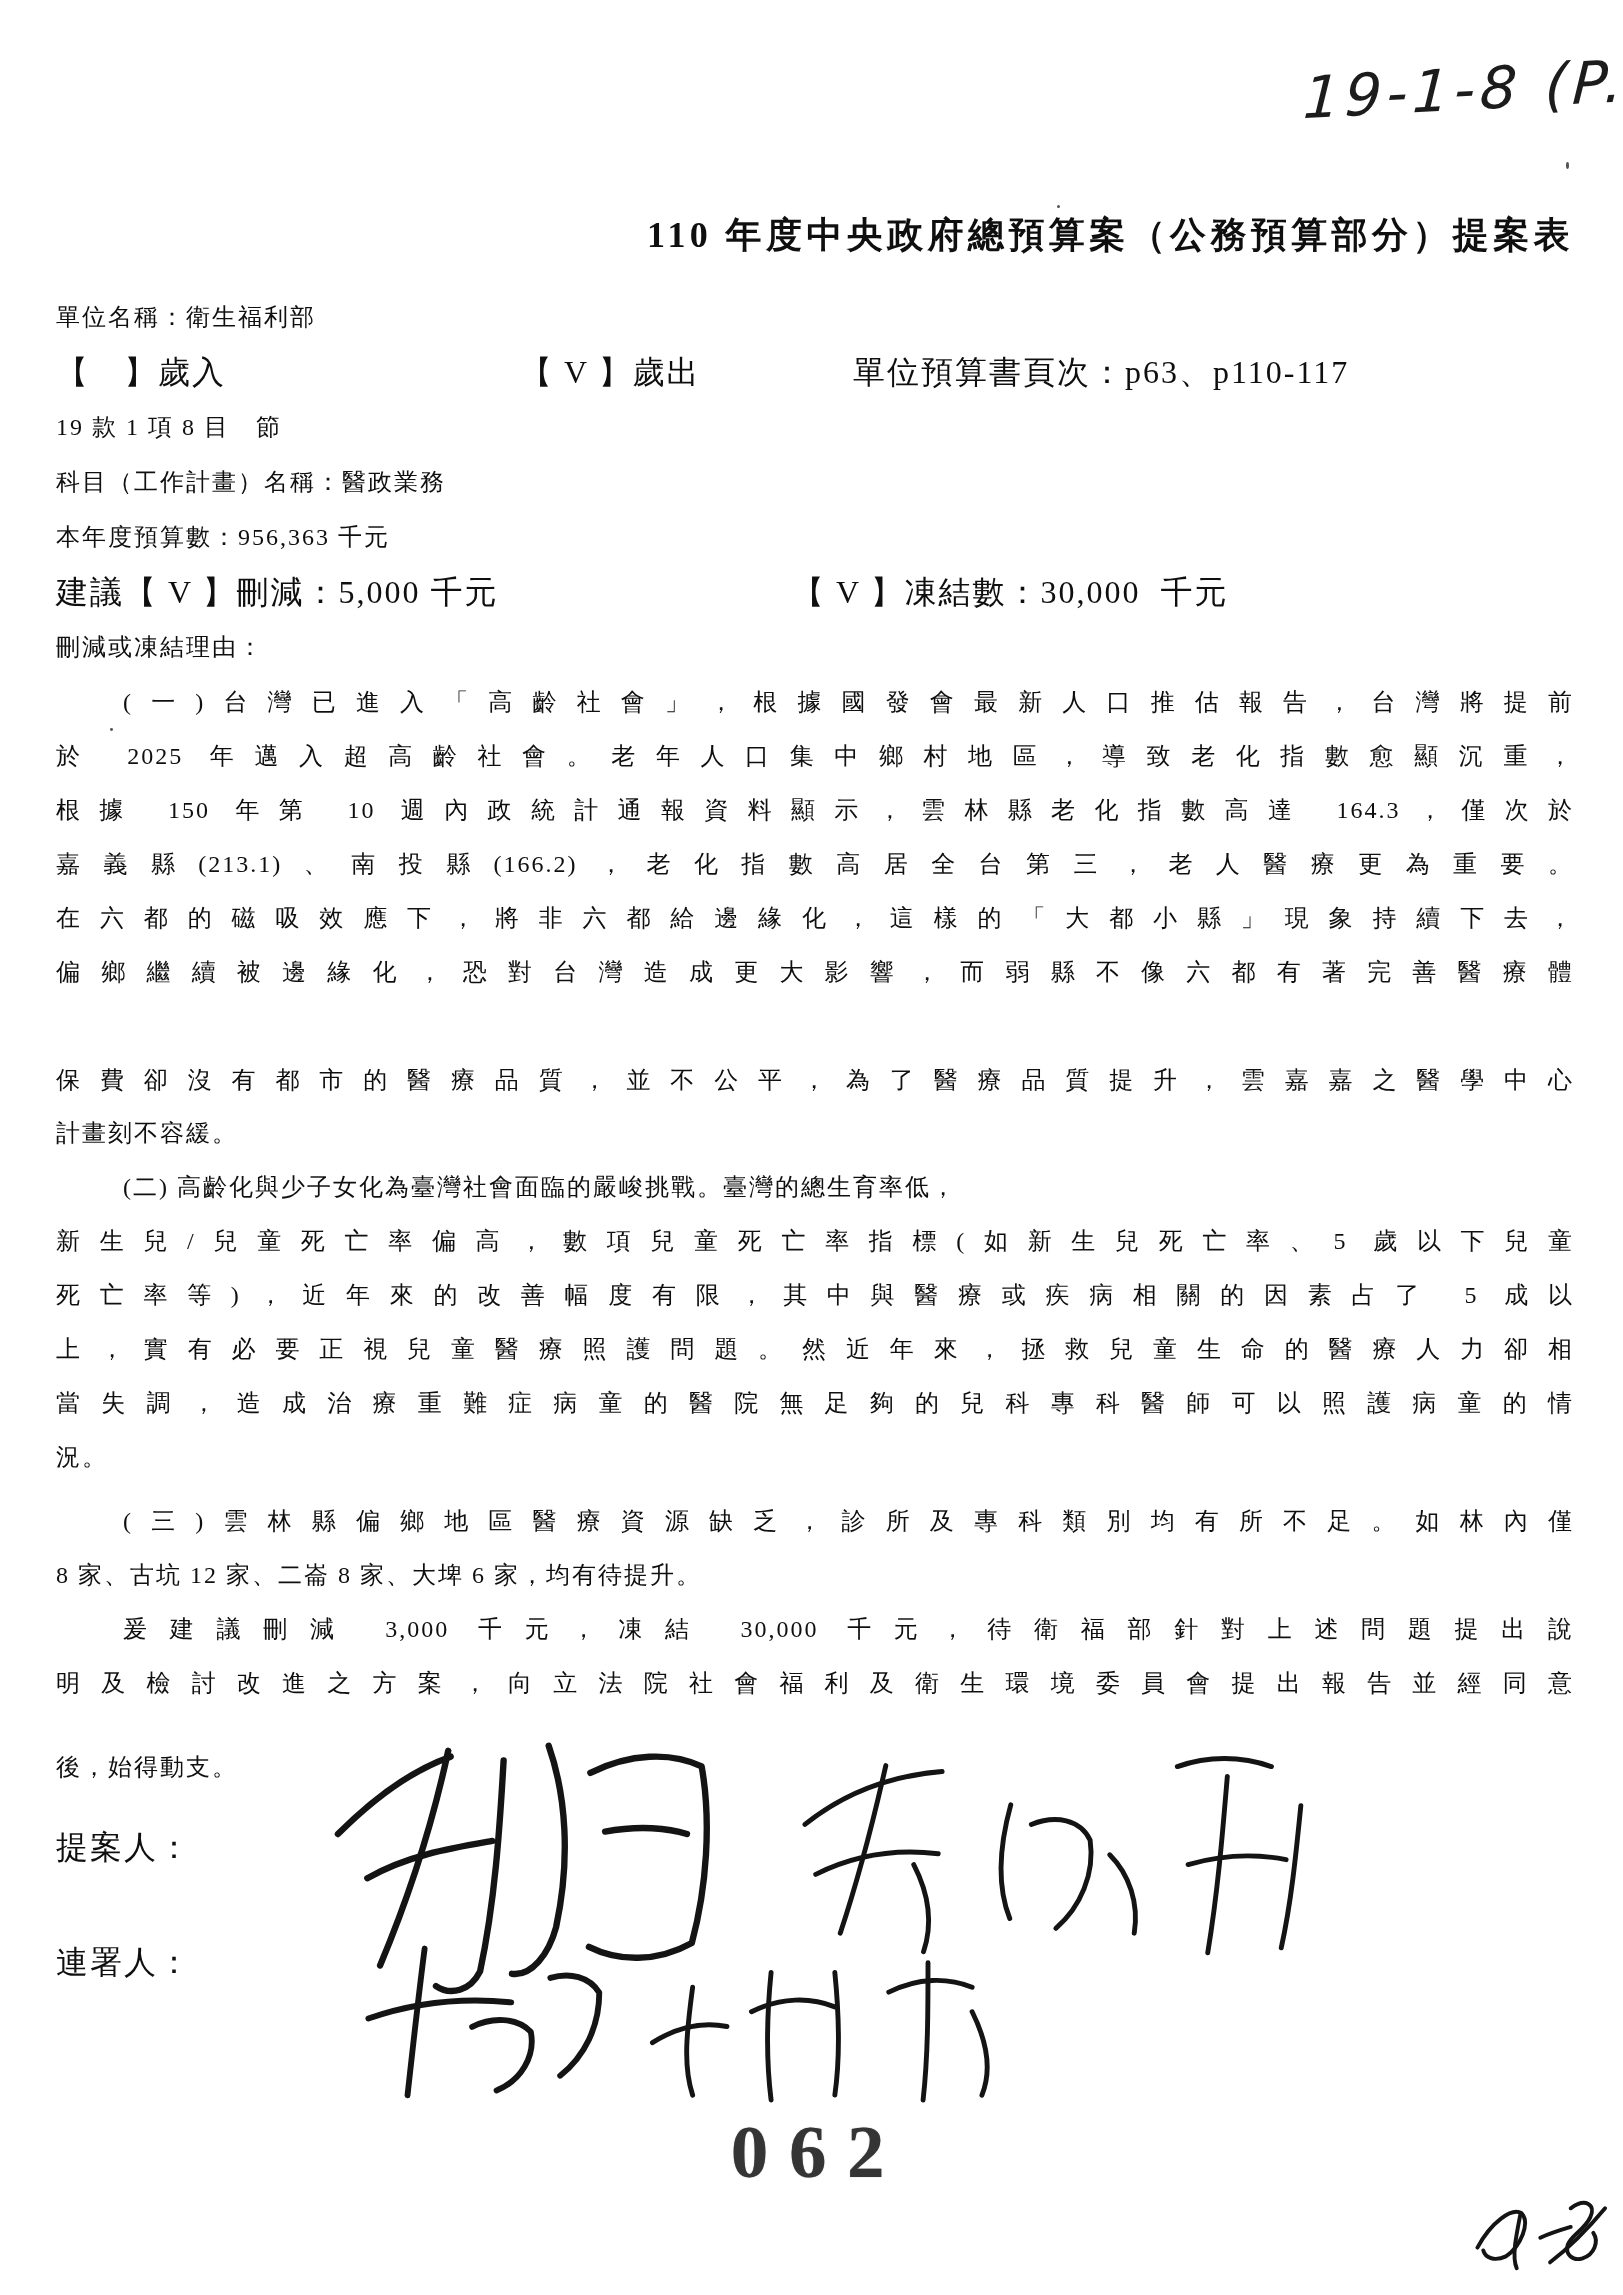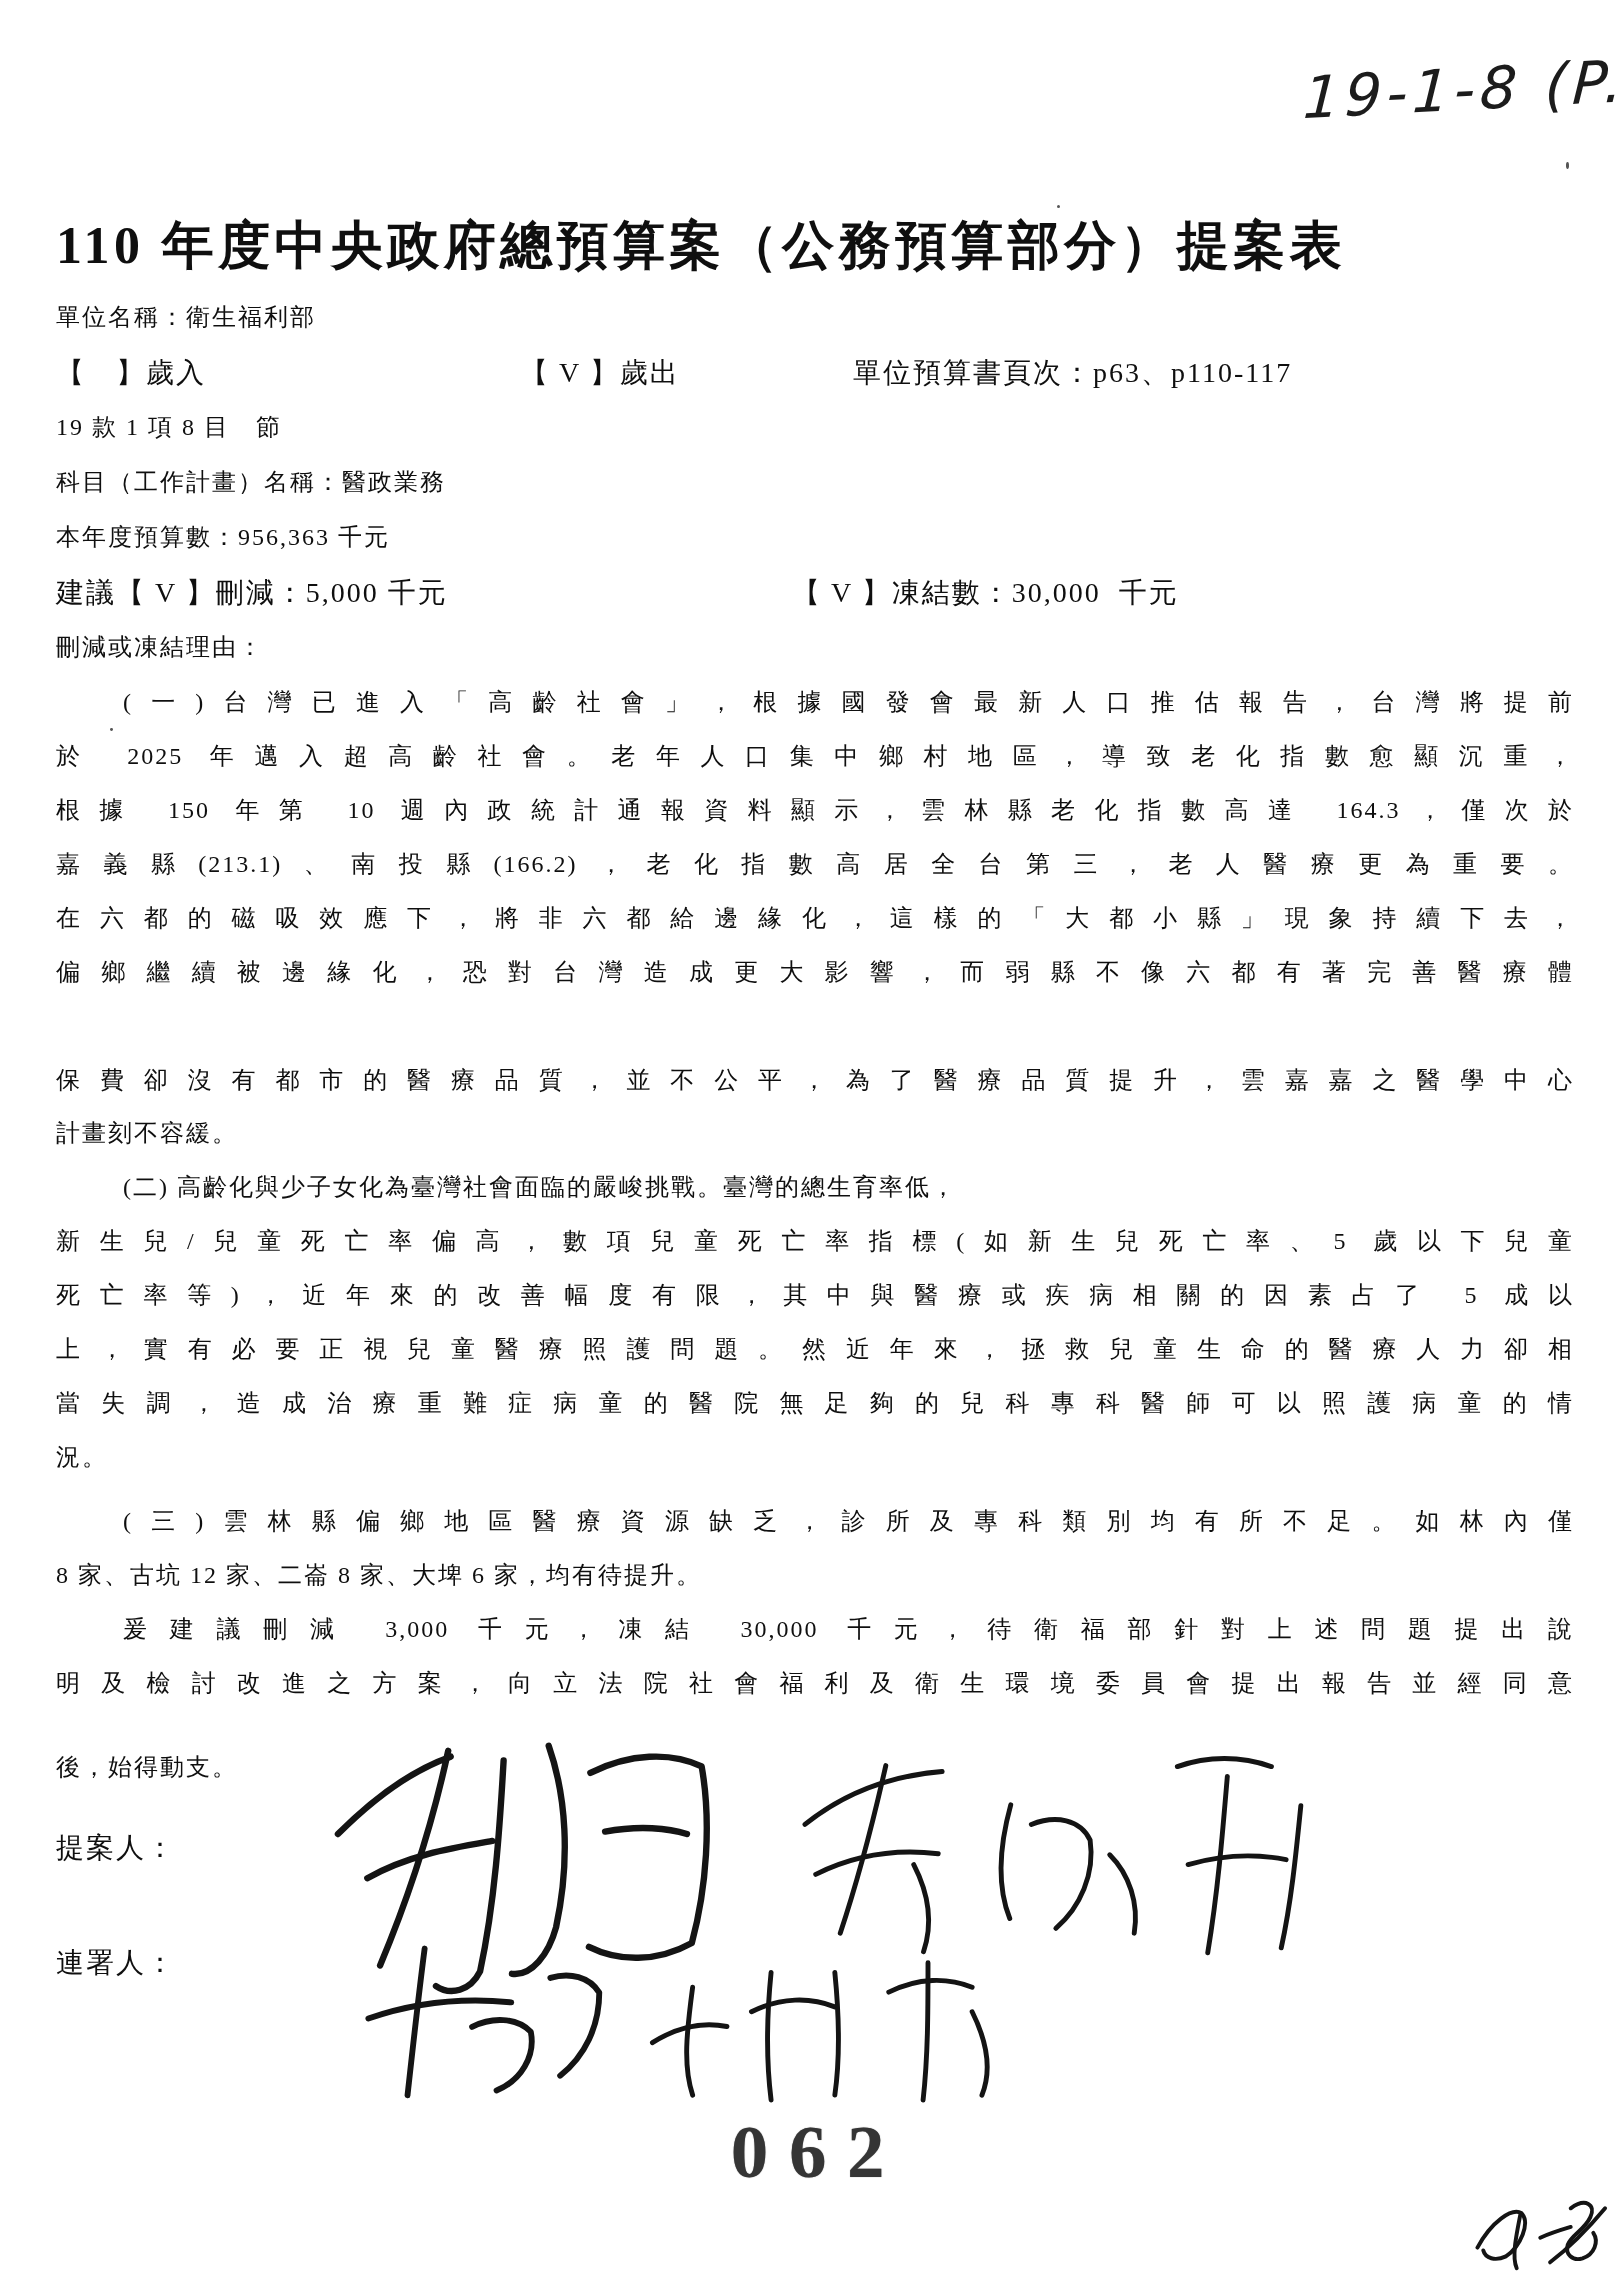--- a/index.html
+++ b/index.html
@@ -12,25 +12,25 @@
     overflow:hidden;
   }
   .line{
     position:absolute;left:56px;width:1518px;
     font-size:24px;letter-spacing:2px;line-height:49px;
     white-space:pre;
   }
   .just{white-space:normal;text-align:justify;text-align-last:justify;}
   .indent{text-indent:67px;}
   .pos{
-    position:absolute;font-size:28px;letter-spacing:2px;line-height:49px;white-space:pre;text-align:center;
+    position:absolute;font-size:32px;letter-spacing:2px;line-height:49px;white-space:pre;text-align:center;
   }
   .title{
     position:absolute;left:56px;width:1518px;top:211px;
-    text-align:left;font-size:52px;font-weight:bold;letter-spacing:4.4px;
+    text-align:right;font-size:36px;font-weight:bold;letter-spacing:4.4px;
   }
   .hand-note{
     position:absolute;left:1305px;top:64px;
     font-family:"DejaVu Sans",sans-serif;font-style:italic;
     font-size:58px;letter-spacing:4.9px;color:#1c1c1c;
     transform:rotate(-3deg) skewX(-6deg);transform-origin:left top;
     white-space:pre;
   }
   .page-number{
     position:absolute;left:0;top:2109px;width:1624px;

